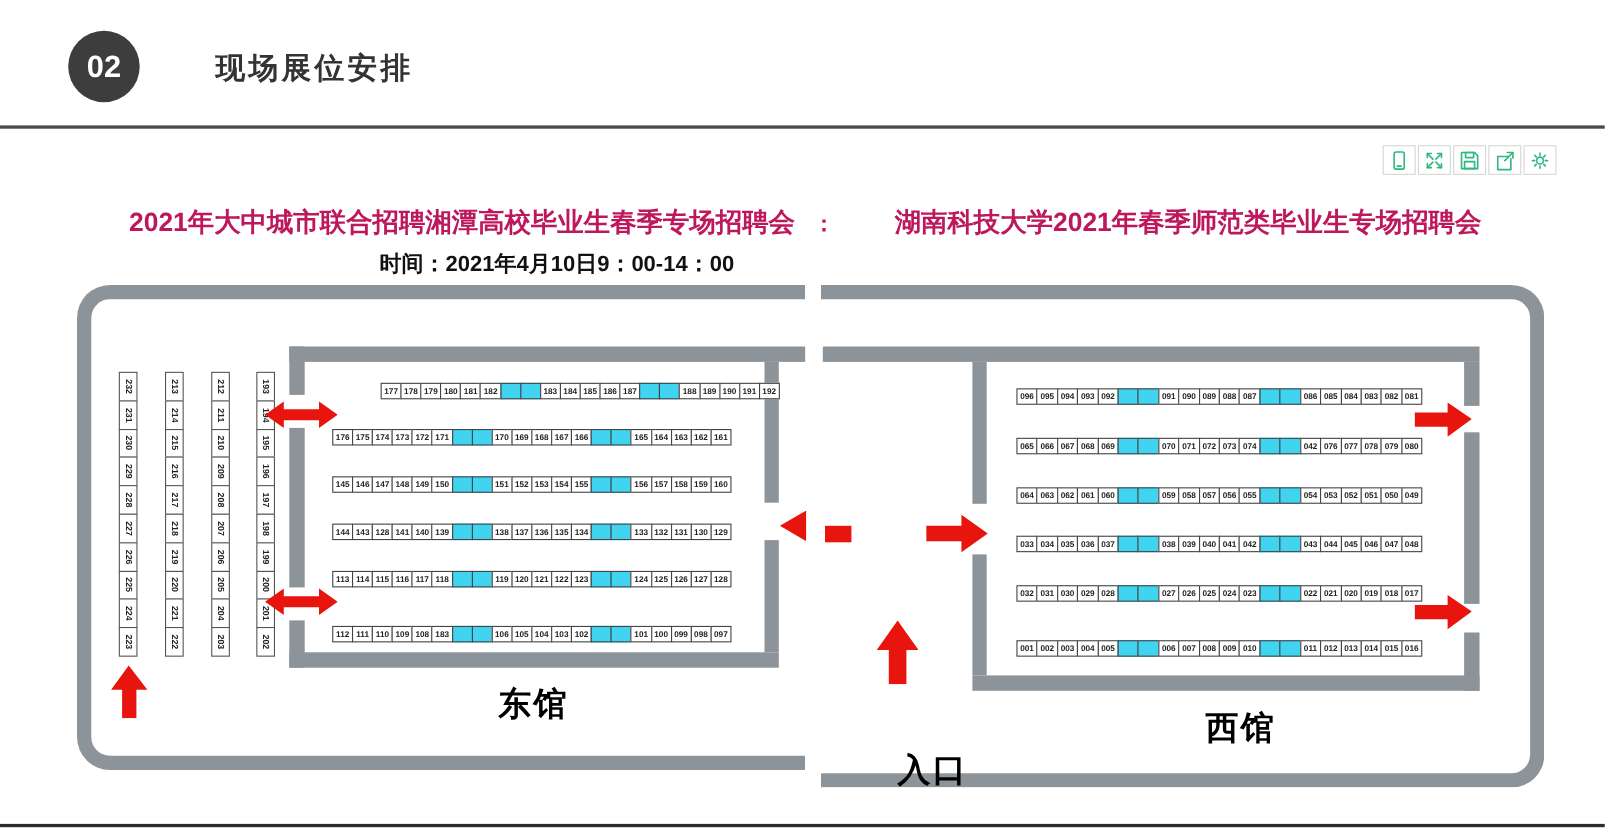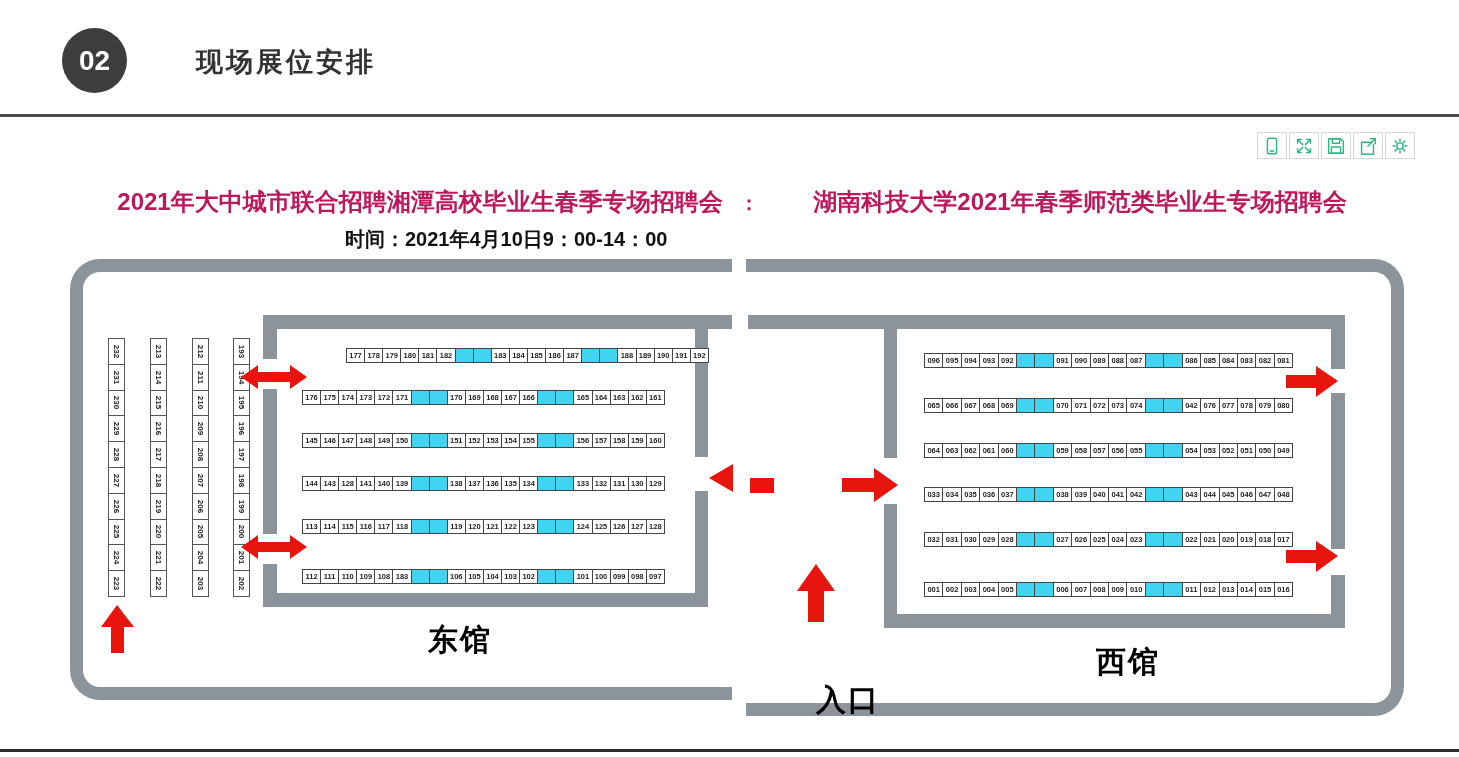--- a/index.html
+++ b/index.html
@@ -548,19 +548,19 @@
     <svg width="52" height="31">
         <polygon points="0,9 30,9 30,0 52,15 30,31 30,22 0,22"></polygon>
       </svg>
   </div>
   <div class="abs arrow" style="left:1286px;top:541px;">
     <svg width="52" height="31">
         <polygon points="0,9 30,9 30,0 52,15 30,31 30,22 0,22"></polygon>
       </svg>
   </div>
 
-  <div class="abs hall-label" style="left:428px;top:620px;">东馆</div>
+  <div class="abs hall-label" style="left:453px;top:620px;">东馆</div>
   <div class="abs hall-label" style="left:816px;top:636px;margin-top:44px;">入口</div>
   <div class="abs hall-label" style="left:1096px;top:642px;">西馆</div>
 
   <div class="abs rule" style="top:749px;background:#2d2d2d;"></div>
 
 </div>
 
 </body></html>

